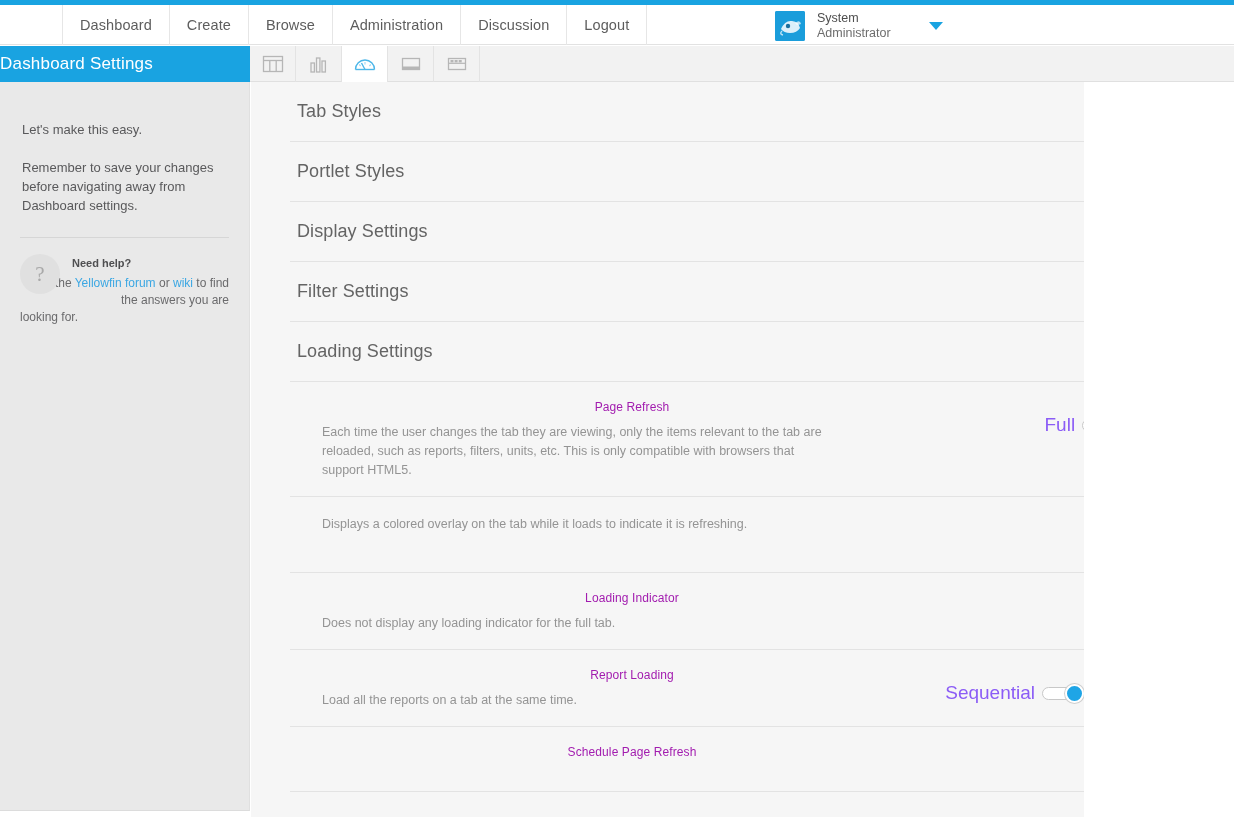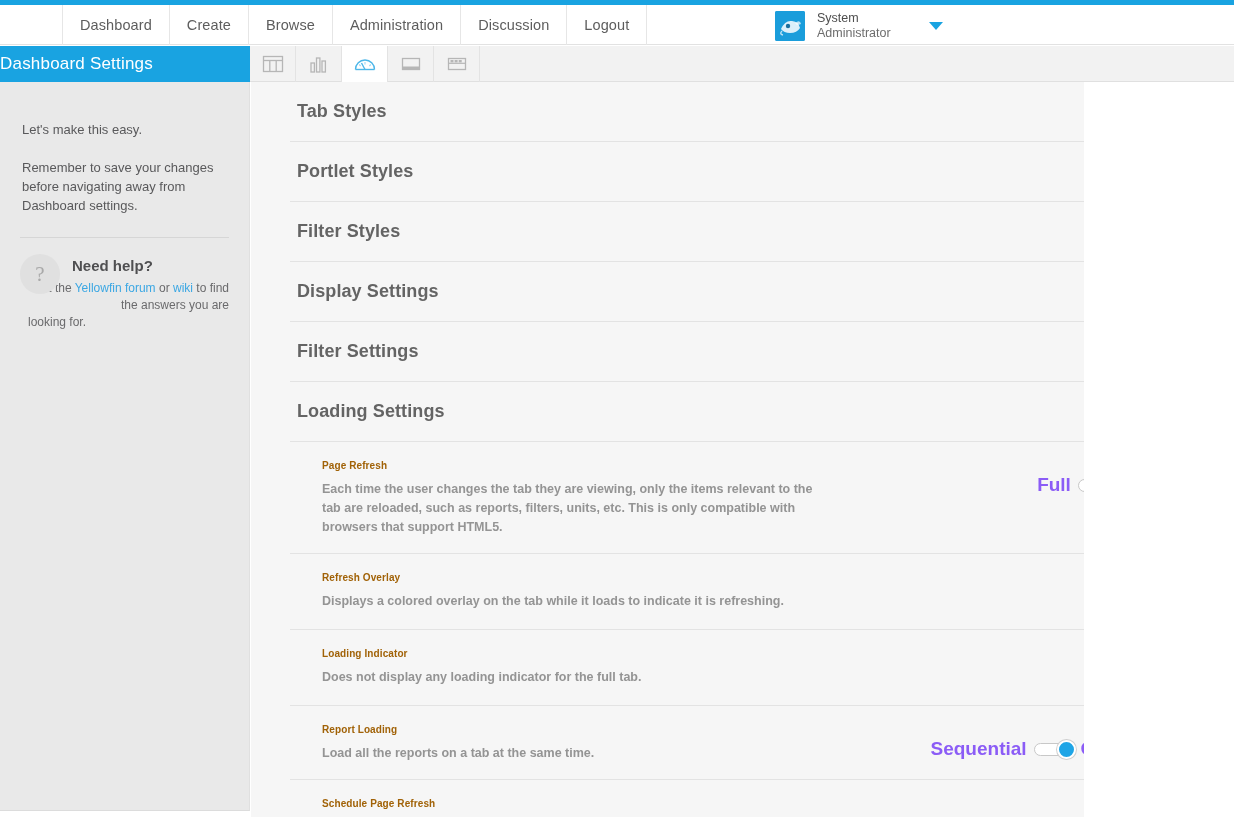--- a/index.html
+++ b/index.html
@@ -138,49 +138,48 @@
     width: 40px; height: 40px;
     border-radius: 50%;
     background: #e0e0e0;
     display: flex; align-items: center; justify-content: center;
     color: #a9a9a9;
     font-size: 21px;
     font-family: "Liberation Serif", serif;
   }
   .help-title {
     margin-left: 52px;
-    font-size: 15px;
+    font-size: 11px;
     font-weight: bold;
     color: #4f4f51;
     padding-top: 3px;
   }
   .help-text {
     margin-top: 6px;
     font-size: 12px;
     line-height: 17px;
     color: #6a6a6c;
     text-indent: 0;
     text-align: right;
   }
   .link { color: #3ba7e3; cursor: pointer; }
   .help-last {
-    margin-left: 8px;
+    margin-left: 0;
     padding: 0 20px;
     font-size: 12px;
     line-height: 17px;
     color: #6a6a6c;
   }
 
   
   .content {
     position: absolute; top: 82px; left: 251px;
     width: 833px; height: 735px;
     background: #f6f6f6;
     overflow: hidden;
-    font-weight: bold;
   }
   .panel {
     position: absolute; left: 39px; top: 0;
     width: 900px;
   }
   .section-head {
     height: 60px;
     display: flex; align-items: center;
     justify-content: space-between;
     border-bottom: 1px solid #e3e3e3;
@@ -216,24 +215,25 @@
     display: flex;
     align-items: flex-start;
     justify-content: space-between;
     border-bottom: 1px solid #e3e3e3;
     padding: 18px 7px 16px 32px;
     min-height: 65px;
   }
   .setting-row:last-child { border-bottom: 1px solid #e3e3e3; }
   .setting-left { width: 620px; }
   .setting-name {
-    font-size: 10px;
-    color: #a16207;
+    font-size: 12px;
+    color: #a21caf;
     margin-bottom: 9px;
     letter-spacing: .1px;
+    text-align: center;
   }
   .setting-desc {
     font-size: 12.5px;
     line-height: 19px;
     color: #949494;
     max-width: 500px;
   }
   .setting-right {
     display: flex;
     align-items: center;
@@ -415,24 +415,20 @@
     <div class="section-head">
       <span class="section-title">Tab Styles</span>
       <span class="chev"></span>
     </div>
 
     <div class="section-head">
       <span class="section-title">Portlet Styles</span>
       <span class="chev"></span>
     </div>
 
-    <div class="section-head">
-      <span class="section-title">Filter Styles</span>
-      <span class="chev"></span>
-    </div>
 
     <div class="section-head">
       <span class="section-title">Display Settings</span>
       <span class="chev"></span>
     </div>
 
     <div class="section-head">
       <span class="section-title">Filter Settings</span>
       <span class="chev"></span>
     </div>
@@ -453,21 +449,20 @@
           <span class="slider-track">
               <span class="slider-knob"></span>
             </span>
           <span class="slider-lbl">Partial</span>
         </div>
       </div>
     </div>
 
     <div class="setting-row">
       <div class="setting-left">
-        <div class="setting-name">Refresh Overlay</div>
         <div class="setting-desc">Displays a colored overlay on the tab while it loads to indicate it is refreshing.</div>
       </div>
       <div class="setting-right">
         <div class="box-toggle">
           <span class="box-swatch on"></span>
           <span class="box-lbl">On</span>
         </div>
       </div>
     </div>
 

